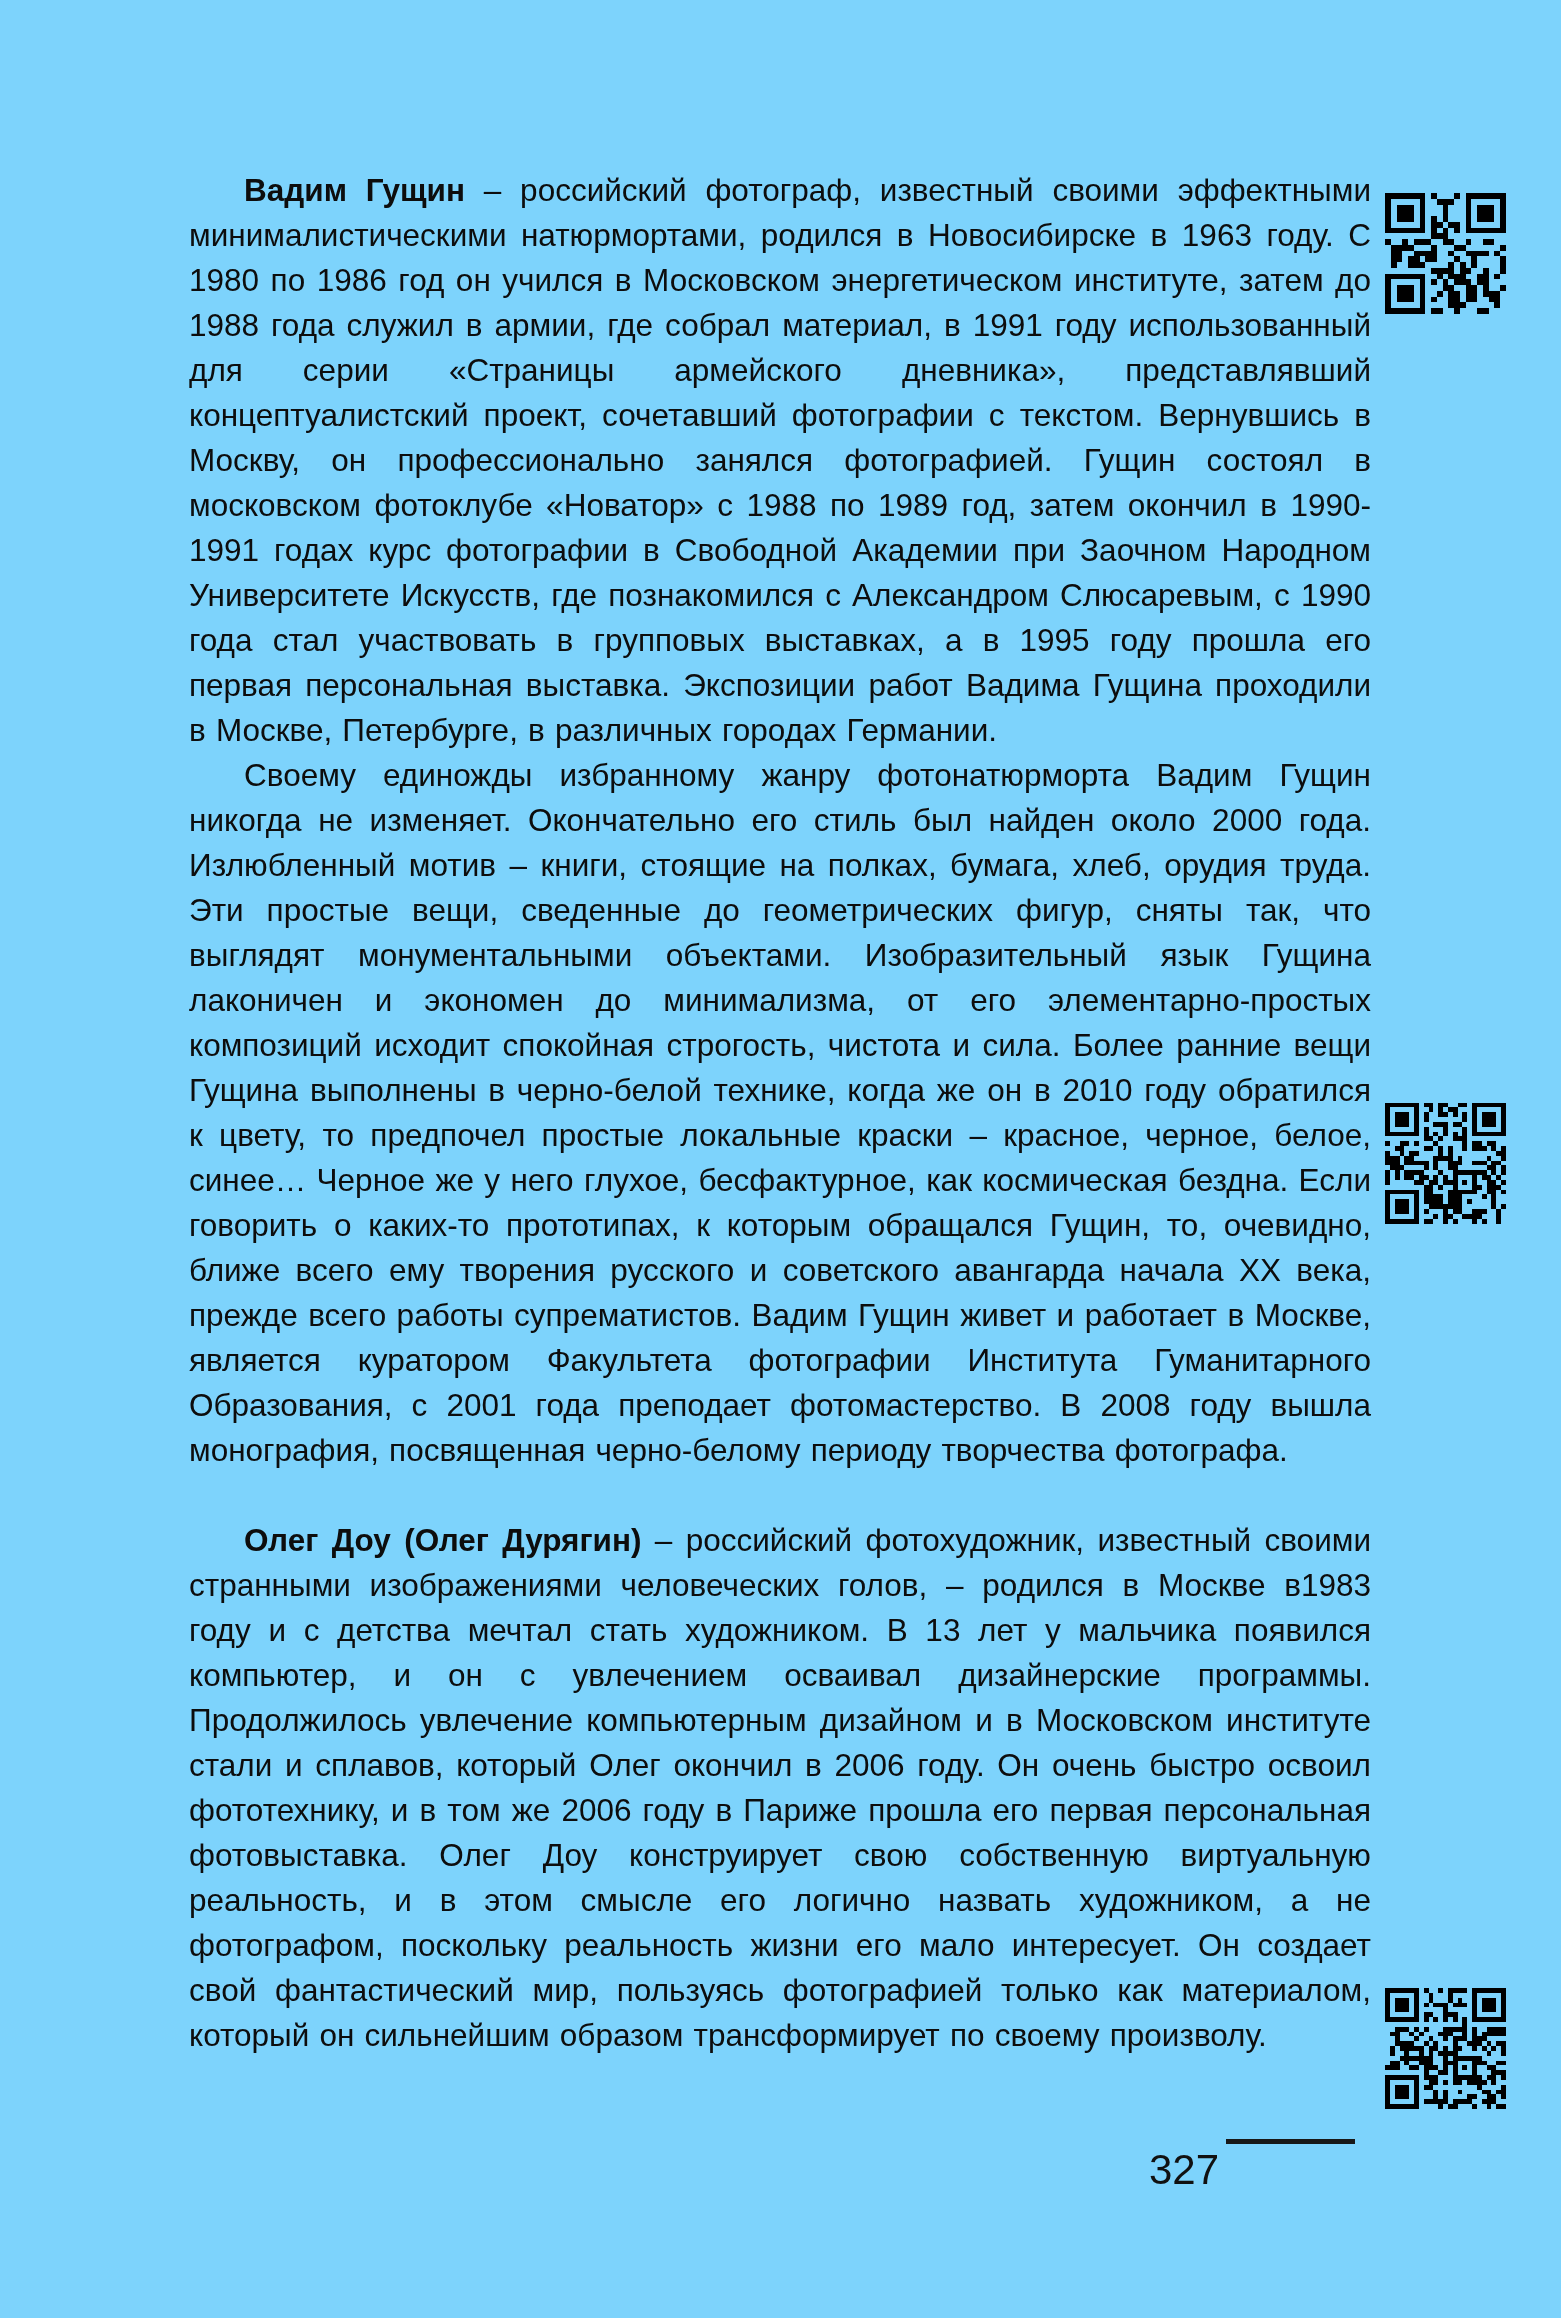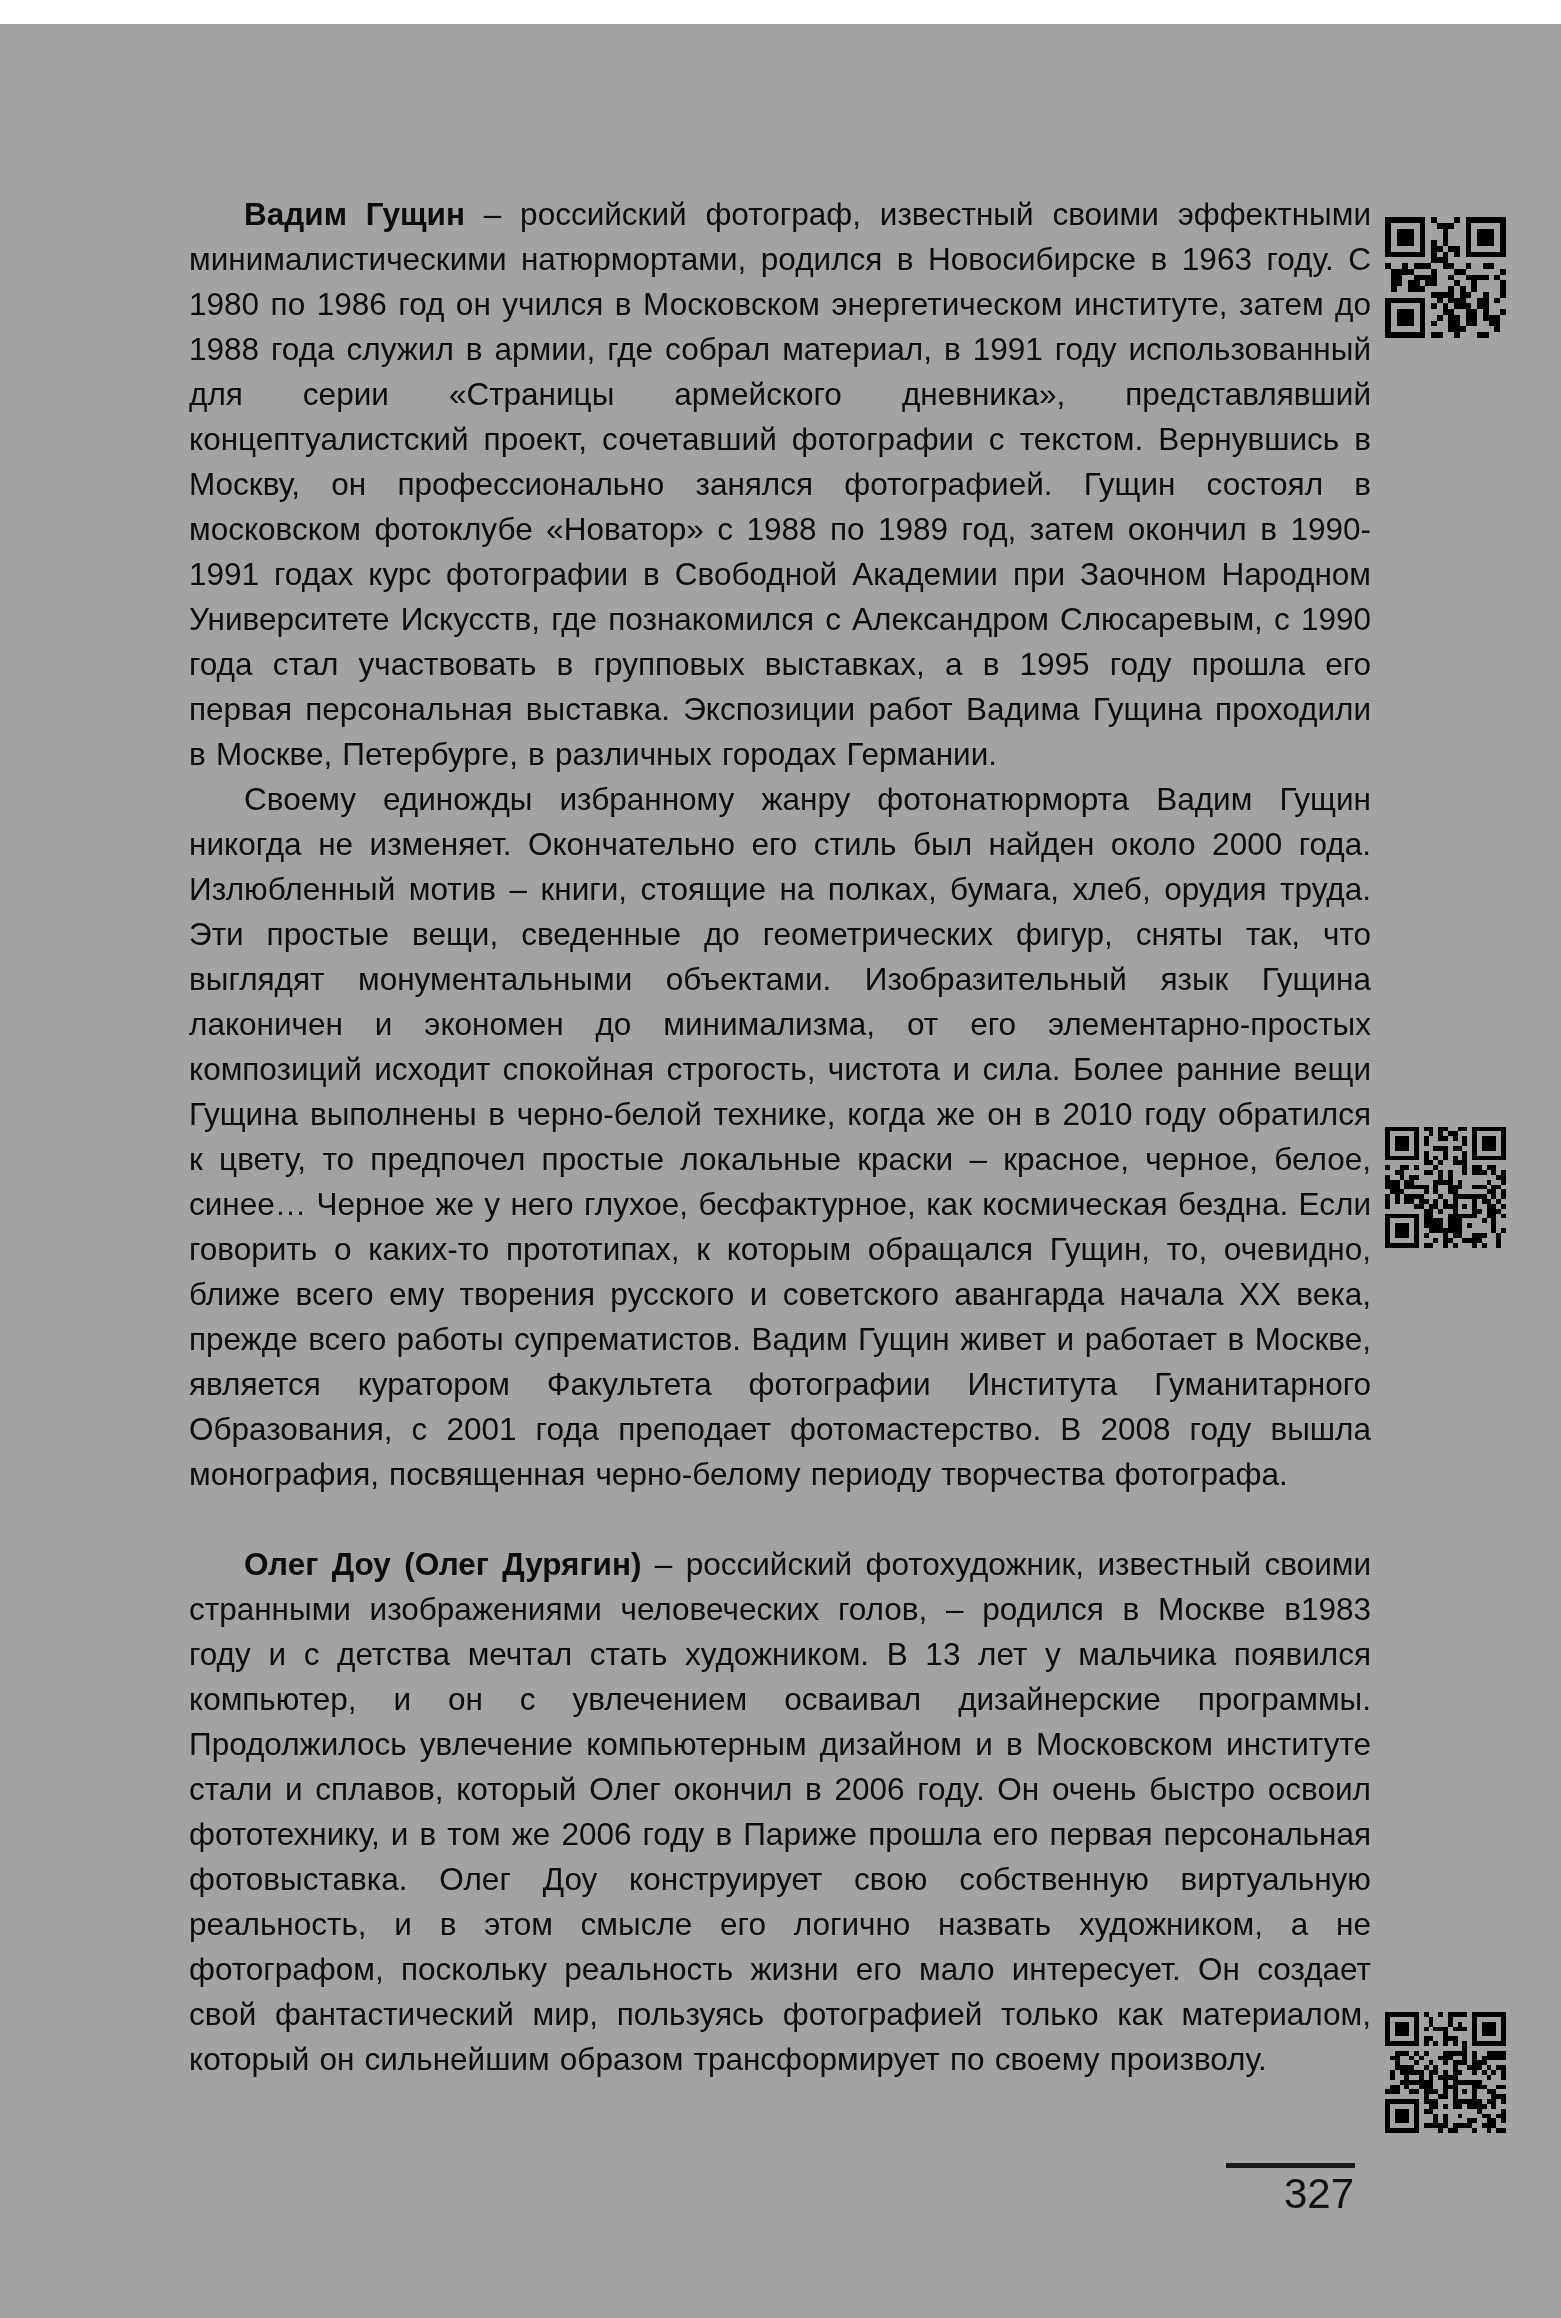--- a/index.html
+++ b/index.html
@@ -10,23 +10,22 @@
     width: 1562px;
     height: 2319px;
     background: #ffffff;
     position: relative;
     font-family: "Liberation Sans", "DejaVu Sans", sans-serif;
     overflow: hidden;
   }
   .page {
     position: absolute;
     inset: 0;
-    background: #a3a3a3;
+    background: #7dd3fc;
     color: #0d0d0d;
-    margin-top: 24px;
   }
   .text-column {
     position: absolute;
     left: 189px;
     top: 168px;
     width: 1182px;
     font-size: 31.5px;
     line-height: 45px;
     text-align: justify;
     color: #0d0d0d;
@@ -62,21 +61,20 @@
     top: 2139px;
     width: 129px;
     height: 4.8px;
     background: #181818;
   }
   .page-number {
     position: absolute;
     left: 1149px;
     top: 2146px;
     width: 205px;
-    text-align: right;
     font-size: 42px;
     line-height: 47px;
     color: #111111;
   }
 </style>
 </head>
 <body>
 
 <div class="page">
 

